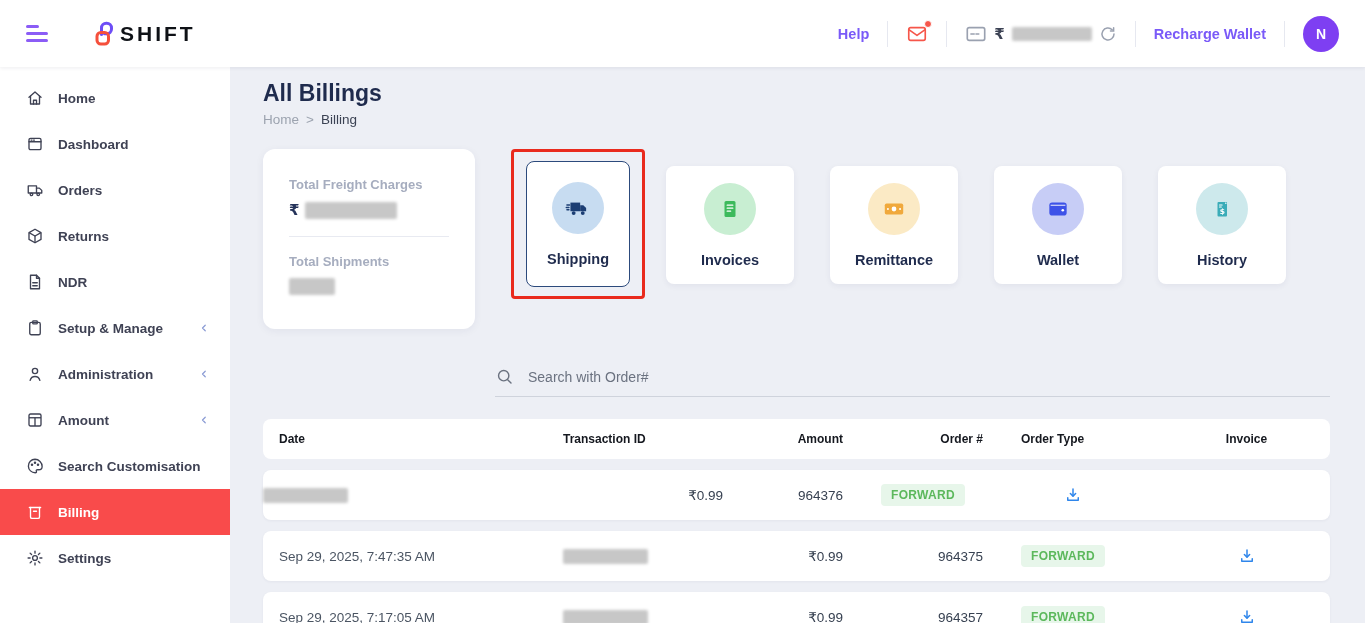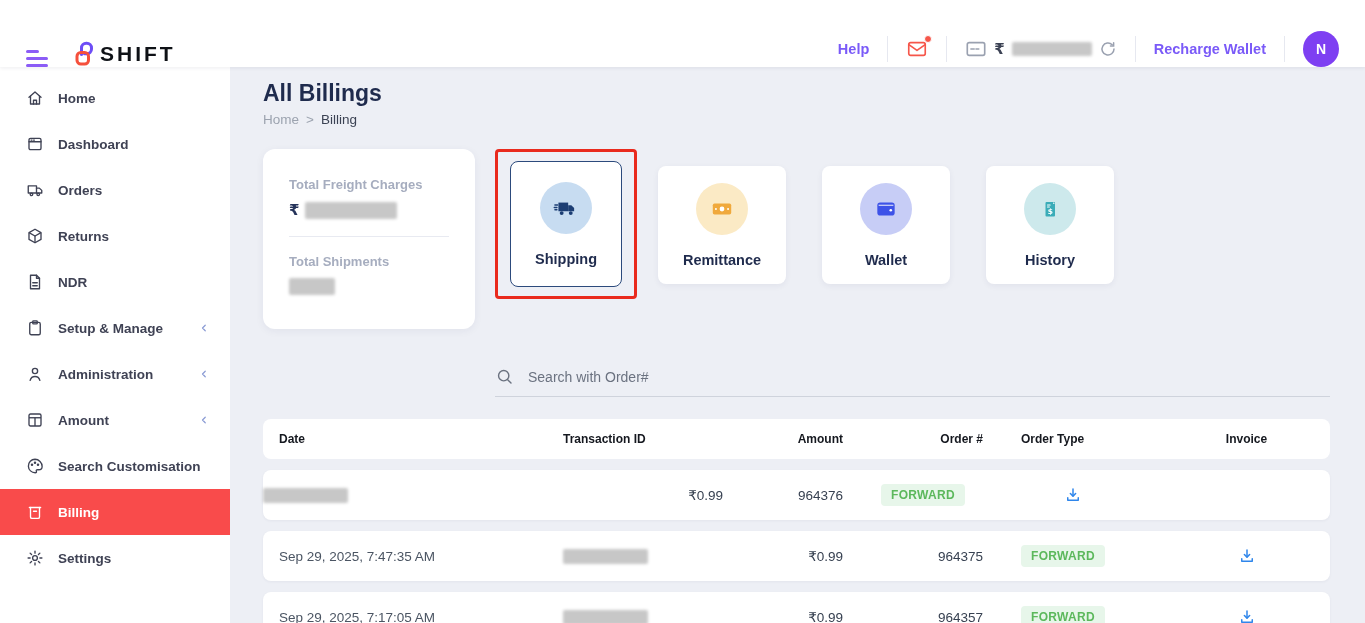--- a/index.html
+++ b/index.html
@@ -2,22 +2,22 @@
 <html><head>
 <meta charset="utf-8">
 <style>
   * { margin:0; padding:0; box-sizing:border-box; }
   html,body { width:1365px; height:623px; overflow:hidden; background:#edeff5;
     font-family:"Liberation Sans","DejaVu Sans",sans-serif; }
   .app { width:1365px; height:623px; display:grid; grid-template-rows:67px 1fr;
     grid-template-columns:230px 1fr; }
 
   
-  .header { grid-column:1/3; background:#fff; display:flex; align-items:flex-end;
-    padding:0 26px; box-shadow:0 1px 4px rgba(20,30,60,.08); position:relative; z-index:5; }
+  .header { grid-column:1/3; background:#fff; display:flex; align-items:center;
+    padding:0 26px; box-shadow:0 1px 4px rgba(20,30,60,.08); position:relative; z-index:5;gap:20px; }
   .hamburger { width:22px; display:flex; flex-direction:column; gap:4px; cursor:pointer; margin-right:24px; }
   .hamburger span { height:3px; border-radius:2px; background:#8b5cf6; }
   .hamburger span:nth-child(1){ width:13px; }
   .hamburger span:nth-child(2){ width:22px; }
   .hamburger span:nth-child(3){ width:22px; }
   .brand { display:flex; align-items:center; gap:4px; }
   .brand-text { font-size:21px; font-weight:800; letter-spacing:3px; color:#0e1116; }
   .header-right { margin-left:auto; display:flex; align-items:center; }
   .hdivider { width:1px; height:26px; background:#e6e8f0; margin:0 18px; }
   .help-link, .recharge-link { color:#7a5af8; font-weight:700; font-size:14.5px; cursor:pointer; text-decoration:none; }
@@ -42,34 +42,34 @@
   
   .main { background:#edeff5; padding:13px 35px 0 33px; overflow:hidden; }
   .page-title { font-size:23px; font-weight:700; color:#1f2b4d; }
   .breadcrumb { margin-top:5px; font-size:13.5px; display:flex; gap:7px; align-items:center; }
   .crumb-home { color:#9ca3af; cursor:pointer; }
   .crumb-sep { color:#9ca3af; }
   .crumb-cur { color:#3b4253; font-weight:500; }
 
   .cards-row { margin-top:22px; display:flex; align-items:flex-start; }
   .summary-card { width:212px; height:180px; background:#fff; border-radius:12px;
-    box-shadow:0 2px 8px rgba(30,42,80,.06); padding:28px 26px; margin-right:20px; }
+    box-shadow:0 2px 8px rgba(30,42,80,.06); padding:28px 26px; margin-right:36px; }
   .sum-label { font-size:13px; font-weight:700; color:#a6adbf; }
   .sum-value { margin-top:9px; display:flex; align-items:center; gap:6px; }
   .sum-rupee { font-size:15px; font-weight:700; color:#25335a; }
   .freight-blur { width:92px; height:17px; }
   .ship-blur { width:46px; height:17px; }
   .sum-divider { border:none; border-top:1px solid #e8eaf1; margin:17px 0; }
 
   .tabs-row { display:flex; align-items:flex-start; }
   .annotation { border:3px solid #e92a1d; border-radius:4px; padding:9px 12px; margin-right:21px; }
   .tab-card { width:128px; height:118px; background:#fff; border-radius:8px;
     box-shadow:0 2px 6px rgba(30,42,80,.06); display:flex; flex-direction:column;
     align-items:center; justify-content:center; gap:17px; cursor:pointer; margin-right:36px; margin-top:17px; }
-  .tab-card.selected { width:112px; height:126px; border:1px solid #2c4a7c; box-shadow:none;
+  .tab-card.selected { width:104px; height:126px; border:1px solid #2c4a7c; box-shadow:none;
     margin:0; }
   .tabs-row > .tab-card:last-child { margin-right:0; }
   .tab-circle { width:52px; height:52px; border-radius:50%; display:flex; align-items:center; justify-content:center; }
   .tc-shipping { background:#c7dcf1; }
   .tc-invoices { background:#c8eed2; }
   .tc-remittance { background:#fbeac5; }
   .tc-wallet { background:#c7cdf6; }
   .tc-history { background:#cde9ec; }
   .tab-label { font-size:14.5px; font-weight:700; color:#1f2b4d; }
 
@@ -304,20 +304,33 @@
                     <path d="M1.8 9.3h2.4"></path>
                     <path d="M1.2 11.5h2.4"></path>
                     <path d="M1.8 13.7h1.8"></path>
                   </g>
               </svg>
             </div>
             <div class="tab-label">Shipping</div>
           </div>
         </div>
 
+        <div class="tab-card">
+          <div class="tab-circle tc-invoices">
+            <svg width="24" height="24" viewBox="0 0 24 24" fill="none">
+              <rect x="6.5" y="4" width="11" height="16" rx="1.5" fill="#3cba5c"></rect>
+              <g stroke="#fff" stroke-width="1.3" stroke-linecap="round">
+                  <path d="M9.2 8.2h5.6"></path>
+                  <path d="M9.2 11.2h5.6"></path>
+                  <path d="M9.2 14.2h3.4"></path>
+                </g>
+            </svg>
+          </div>
+          <div class="tab-label">Invoices</div>
+        </div>
 
         <div class="tab-card">
           <div class="tab-circle tc-remittance">
             <svg width="26" height="26" viewBox="0 0 24 24" fill="none">
               <rect x="3.5" y="7" width="17" height="10" rx="1.6" fill="#f0a93c"></rect>
               <circle cx="12" cy="12" r="2.2" fill="#fff"></circle>
               <circle cx="6.4" cy="12" r="0.9" fill="#fff"></circle>
                 <circle cx="17.6" cy="12" r="0.9" fill="#fff"></circle>
             </svg>
           </div>

